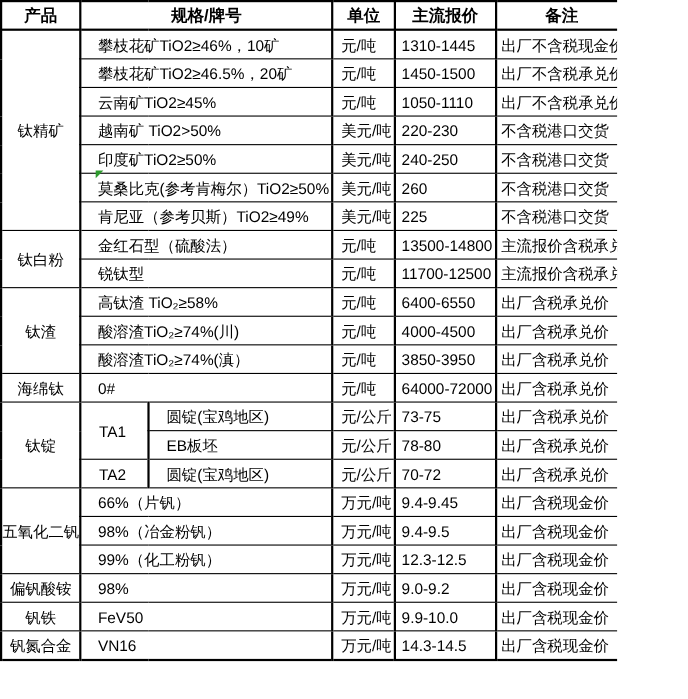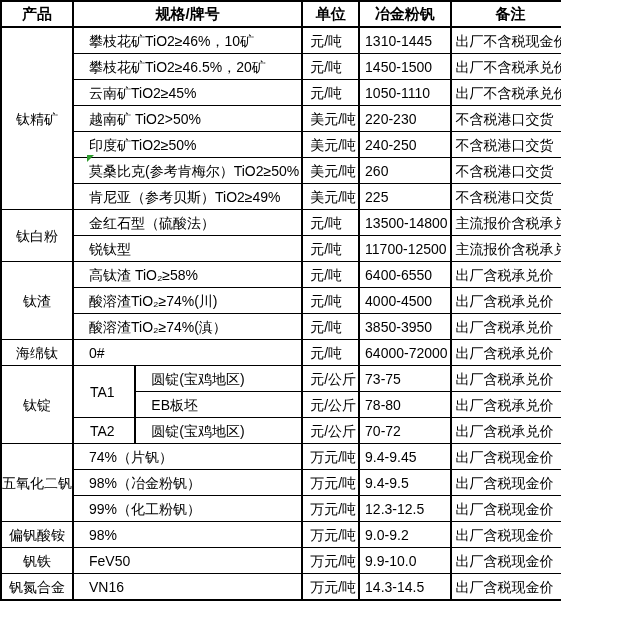--- a/index.html
+++ b/index.html
@@ -41,21 +41,21 @@
         <col style="width:172px">
       <col style="width:73px">
         <col style="width:98px">
         <col style="width:126px">
     </colgroup>
     <thead>
       <tr>
         <th>产品</th>
         <th colspan="2">规格/牌号</th>
         <th>单位</th>
-        <th>冶金粉钒</th>
+        <th>主流报价</th>
         <th>备注</th>
       </tr>
     </thead>
     <tbody>
       <tr>
         <td class="prod" rowspan="7">钛精矿</td>
         <td class="spec" colspan="2">攀枝花矿TiO2≥46%，10矿</td>
         <td class="unit">元/吨</td>
         <td class="price-v">1310-1445</td>
         <td class="note">出厂不含税现金价</td>
@@ -153,21 +153,21 @@
       </tr>
       <tr>
         <td class="grade">TA2</td>
         <td class="spec">圆锭(宝鸡地区)</td>
         <td class="unit">元/公斤</td>
         <td class="price-v">70-72</td>
         <td class="note">出厂含税承兑价</td>
       </tr>
       <tr>
         <td class="prod" rowspan="3">五氧化二钒</td>
-        <td class="spec" colspan="2">74%（片钒）</td>
+        <td class="spec" colspan="2">66%（片钒）</td>
         <td class="unit">万元/吨</td>
         <td class="price-v">9.4-9.45</td>
         <td class="note">出厂含税现金价</td>
       </tr>
       <tr>
         <td class="spec" colspan="2">98%（冶金粉钒）</td>
         <td class="unit">万元/吨</td>
         <td class="price-v">9.4-9.5</td>
         <td class="note">出厂含税现金价</td>
       </tr>

